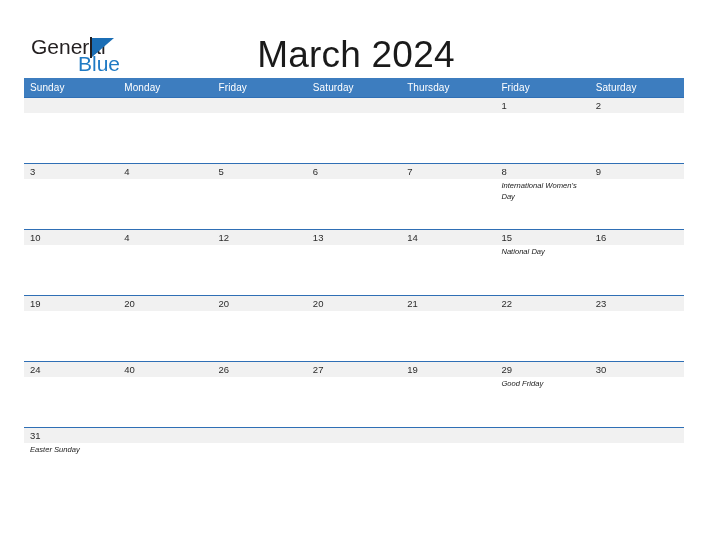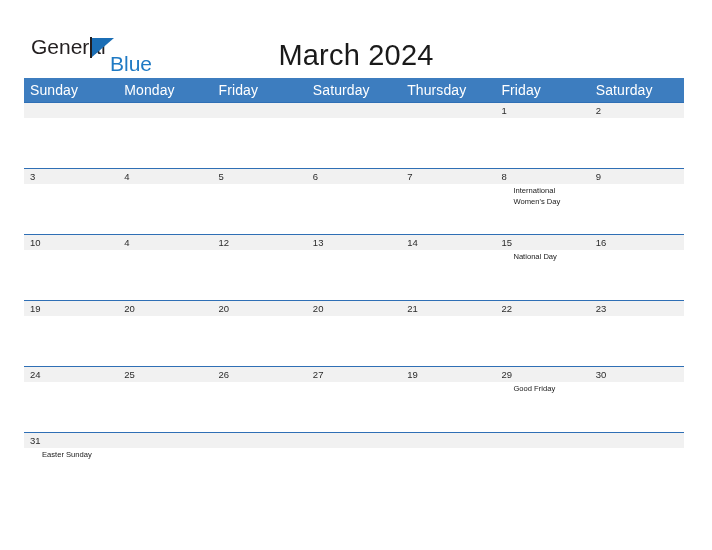--- a/index.html
+++ b/index.html
@@ -48,21 +48,20 @@
     font-family: "Liberation Sans", sans-serif;
   }
   .logo-blue {
     position: absolute;
     left: 47px;
     top: 17px;
     font-size: 21px;
     line-height: 22px;
     color: #1f7ac4;
     font-family: "Liberation Sans", sans-serif;
-    margin-left: 32px;
   }
   .logo-tri {
     position: absolute;
     left: 61px;
     top: 2px;
     width: 0;
     height: 0;
     border-top: 0px solid transparent;
     border-left: 22px solid #1b6eb5;
     border-bottom: 19px solid transparent;
@@ -75,21 +74,21 @@
     height: 21px;
     background: #231f20;
   }
 
   .cal-title {
     position: absolute;
     left: 0;
     top: 30px;
     width: 712px;
     text-align: center;
-    font-size: 29px;
+    font-size: 37px;
     line-height: 34px;
     font-weight: 400;
     color: #1a1a1a;
     letter-spacing: 0.2px;
   }
 
   .country {
     position: absolute;
     right: 28px;
     top: 46px;
@@ -104,21 +103,21 @@
     position: absolute;
     left: 24px;
     top: 78px;
     width: 660px;
     border-collapse: collapse;
     table-layout: fixed;
   }
   .cal th {
     background: #3d7dbf;
     color: #ffffff;
-    font-size: 14px;
+    font-size: 10px;
     font-weight: normal;
     text-align: left;
     padding: 4px 0 4px 6px;
     height: 9px;
     letter-spacing: 0.1px;
   }
   .cal td {
     width: 94.28px;
     vertical-align: top;
     padding: 0;
@@ -143,26 +142,27 @@
   .daynum {
     position: absolute;
     left: 6px;
     top: 2px;
     font-size: 9.5px;
     line-height: 12px;
     color: #2b2b2b;
   }
   .events {
     position: absolute;
-    left: 18px;
+    left: 6px;
     top: 17px;
     right: 3px;
     font-size: 7.6px;
     line-height: 10.5px;
     color: #1a1a1a;
+    font-style: italic;
   }
   .event {
     display: block;
   }
   td.blank .dayband { background: #f1f1f1; }
 </style>
 </head>
 <body>
 
 <div class="page">
@@ -374,21 +374,21 @@
         <tr class="week">
           <td>
             <div class="daybox">
               <div class="dayband"></div>
               <div class="daynum">24</div>
             </div>
           </td>
           <td>
             <div class="daybox">
               <div class="dayband"></div>
-              <div class="daynum">25</div>
+              <div class="daynum">40</div>
             </div>
           </td>
           <td>
             <div class="daybox">
               <div class="dayband"></div>
               <div class="daynum">26</div>
             </div>
           </td>
           <td>
             <div class="daybox">

